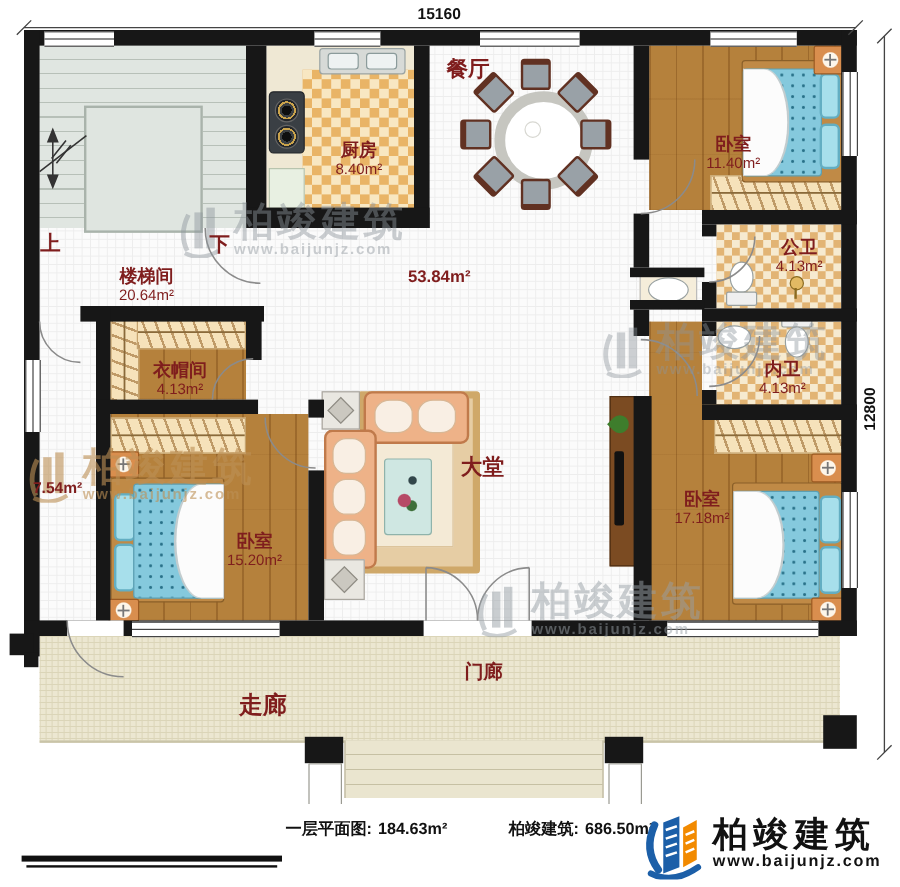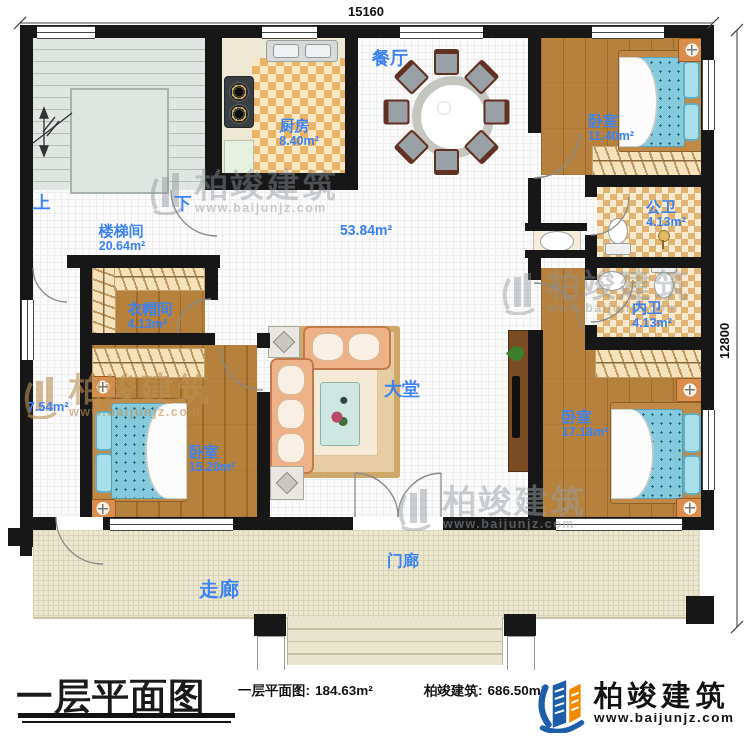--- a/index.html
+++ b/index.html
@@ -46,24 +46,24 @@
         background:linear-gradient(#777,#777) center/10px 1.5px no-repeat,
                    linear-gradient(#777,#777) center/1.5px 10px no-repeat,
                    radial-gradient(circle,#fdf6ea 0 6px,transparent 7px) center no-repeat,#d98e4e}
   .chair{position:absolute;width:21px;height:19px;background:#99a1a7;border:2px solid #613122;border-top:5px solid #613122;border-radius:3px}
   .sofa{position:absolute;background:#eeb288;border:2px solid #c07a4b;border-radius:7px}
   .cushion{position:absolute;background:#f9efe4;border:1.5px solid #d8b795;border-radius:40%}
   .sidetable{position:absolute;background:#e9e7e1;border:1.5px solid #a9a69e}
   .sink{position:absolute;background:#fff;border:1.5px solid #98a0a0;border-radius:50%}
   .rug{position:absolute;background:#e6cda4;border:6px solid #cfa869;border-radius:3px}
   
-  .rlabel{position:absolute;transform:translate(-50%,-50%);line-height:1.15;white-space:nowrap;color:#3b82f6}
+  .rlabel{position:absolute;transform:translate(-50%,-50%);text-align:center;line-height:1.15;white-space:nowrap;color:#7f1d1d}
   .rname{font-size:15px;font-weight:800;display:block}
   .rname.big{font-size:18px}
-  .rarea{font-size:12.5px;font-weight:700;display:block}
+  .rarea{font-size:12.5px;font-weight:400;display:block}
   .dimlabel{position:absolute;font-size:13px;font-weight:700;color:#111}
   .dim-v{writing-mode:vertical-rl;transform:rotate(180deg)}
   
   .wm{position:absolute;display:flex;align-items:center;gap:7px;pointer-events:none}
   .wm-name{font-size:33px;font-weight:900;letter-spacing:3px;line-height:1}
   .wm-url{font-size:12.5px;font-weight:700;letter-spacing:1.5px;line-height:1.2}
   
   .footer{position:absolute;left:0;top:670px;width:750px;height:69px;background:#fff}
   .ftitle{position:absolute;left:16px;top:2px;font-size:37px;font-weight:700;color:#1a1a1a;display:flex;letter-spacing:1px}
   .uline1{position:absolute;left:18px;top:43px;width:217px;height:5px;background:#111}
@@ -361,21 +361,20 @@
     <span class="rname" style="font-size:16px">门廊</span>
   </div>
   <div class="rlabel" style="left:219px;top:589px">
     <span class="rname" style="font-size:20px">走廊</span>
   </div>
   <div class="dimlabel" style="left:340px;top:4px;width:52px;text-align:center">15160</div>
   <div class="dimlabel dim-v" style="left:717px;top:297px;height:62px">12800</div>
 
   <div class="footer">
     <div class="ftitle">
-      <span>一层平面图</span>
     </div>
     <div class="uline1"></div>
     <div class="uline2"></div>
     <div class="statcol" style="left:238px">
       <div class="stat">
         <span>一层平面图:</span>
         <span>184.63m²</span>
       </div>
     </div>
     <div class="statcol" style="left:424px">

